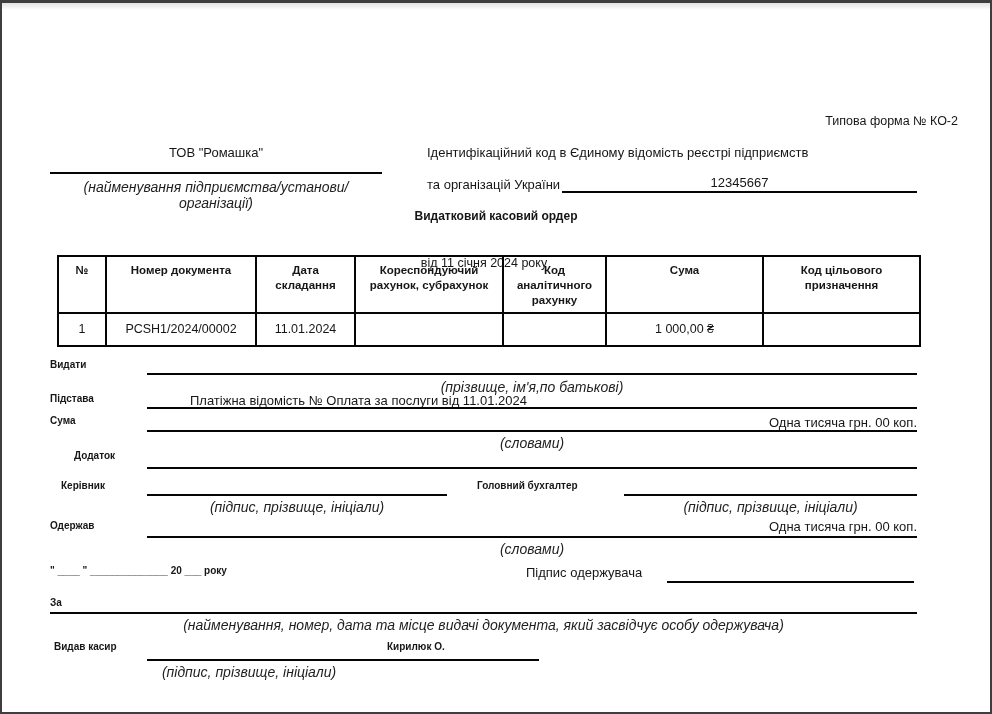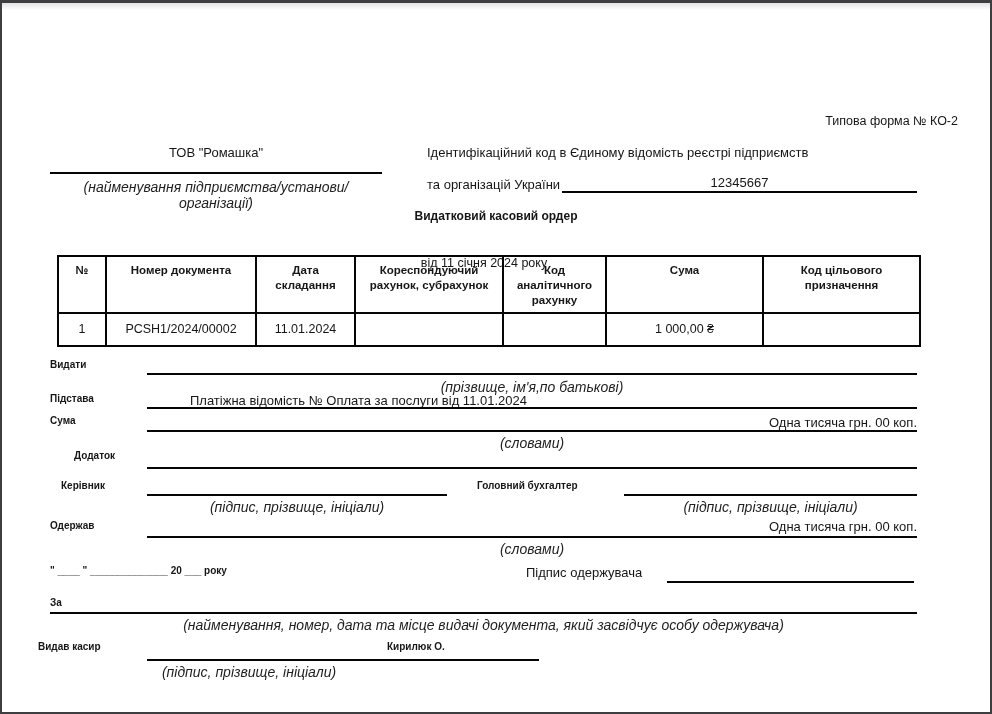--- a/index.html
+++ b/index.html
@@ -115,18 +115,18 @@
   <div class="cap tc" style="left:145px; top:538px; width:770px;">(словами)</div>
 
   <div class="lbl" style="left:48px; top:562px;">" ____ " ______________ 20 ___ року</div>
   <div class="val" style="left:524px; top:562px;">Підпис одержувача</div>
   <div class="rule" style="left:665px; top:578px; width:247px;"></div>
 
   <div class="lbl" style="left:48px; top:594px;">За</div>
   <div class="rule" style="left:48px; top:609px; width:867px;"></div>
   <div class="cap tc" style="left:48px; top:614px; width:867px;">(найменування, номер, дата та місце видачі документа, який засвідчує особу одержувача)</div>
 
-  <div class="lbl" style="left:36px; top:638px;">Видав касир</div>
+  <div class="lbl" style="left:52px; top:638px;">Видав касир</div>
   <div class="lbl" style="left:385px; top:638px;">Кирилюк О.</div>
   <div class="rule" style="left:145px; top:656px; width:392px;"></div>
   <div class="cap tc" style="left:147px; top:661px; width:200px;">(підпис, прізвище, ініціали)</div>
 
 </div>
 
 </body></html>

